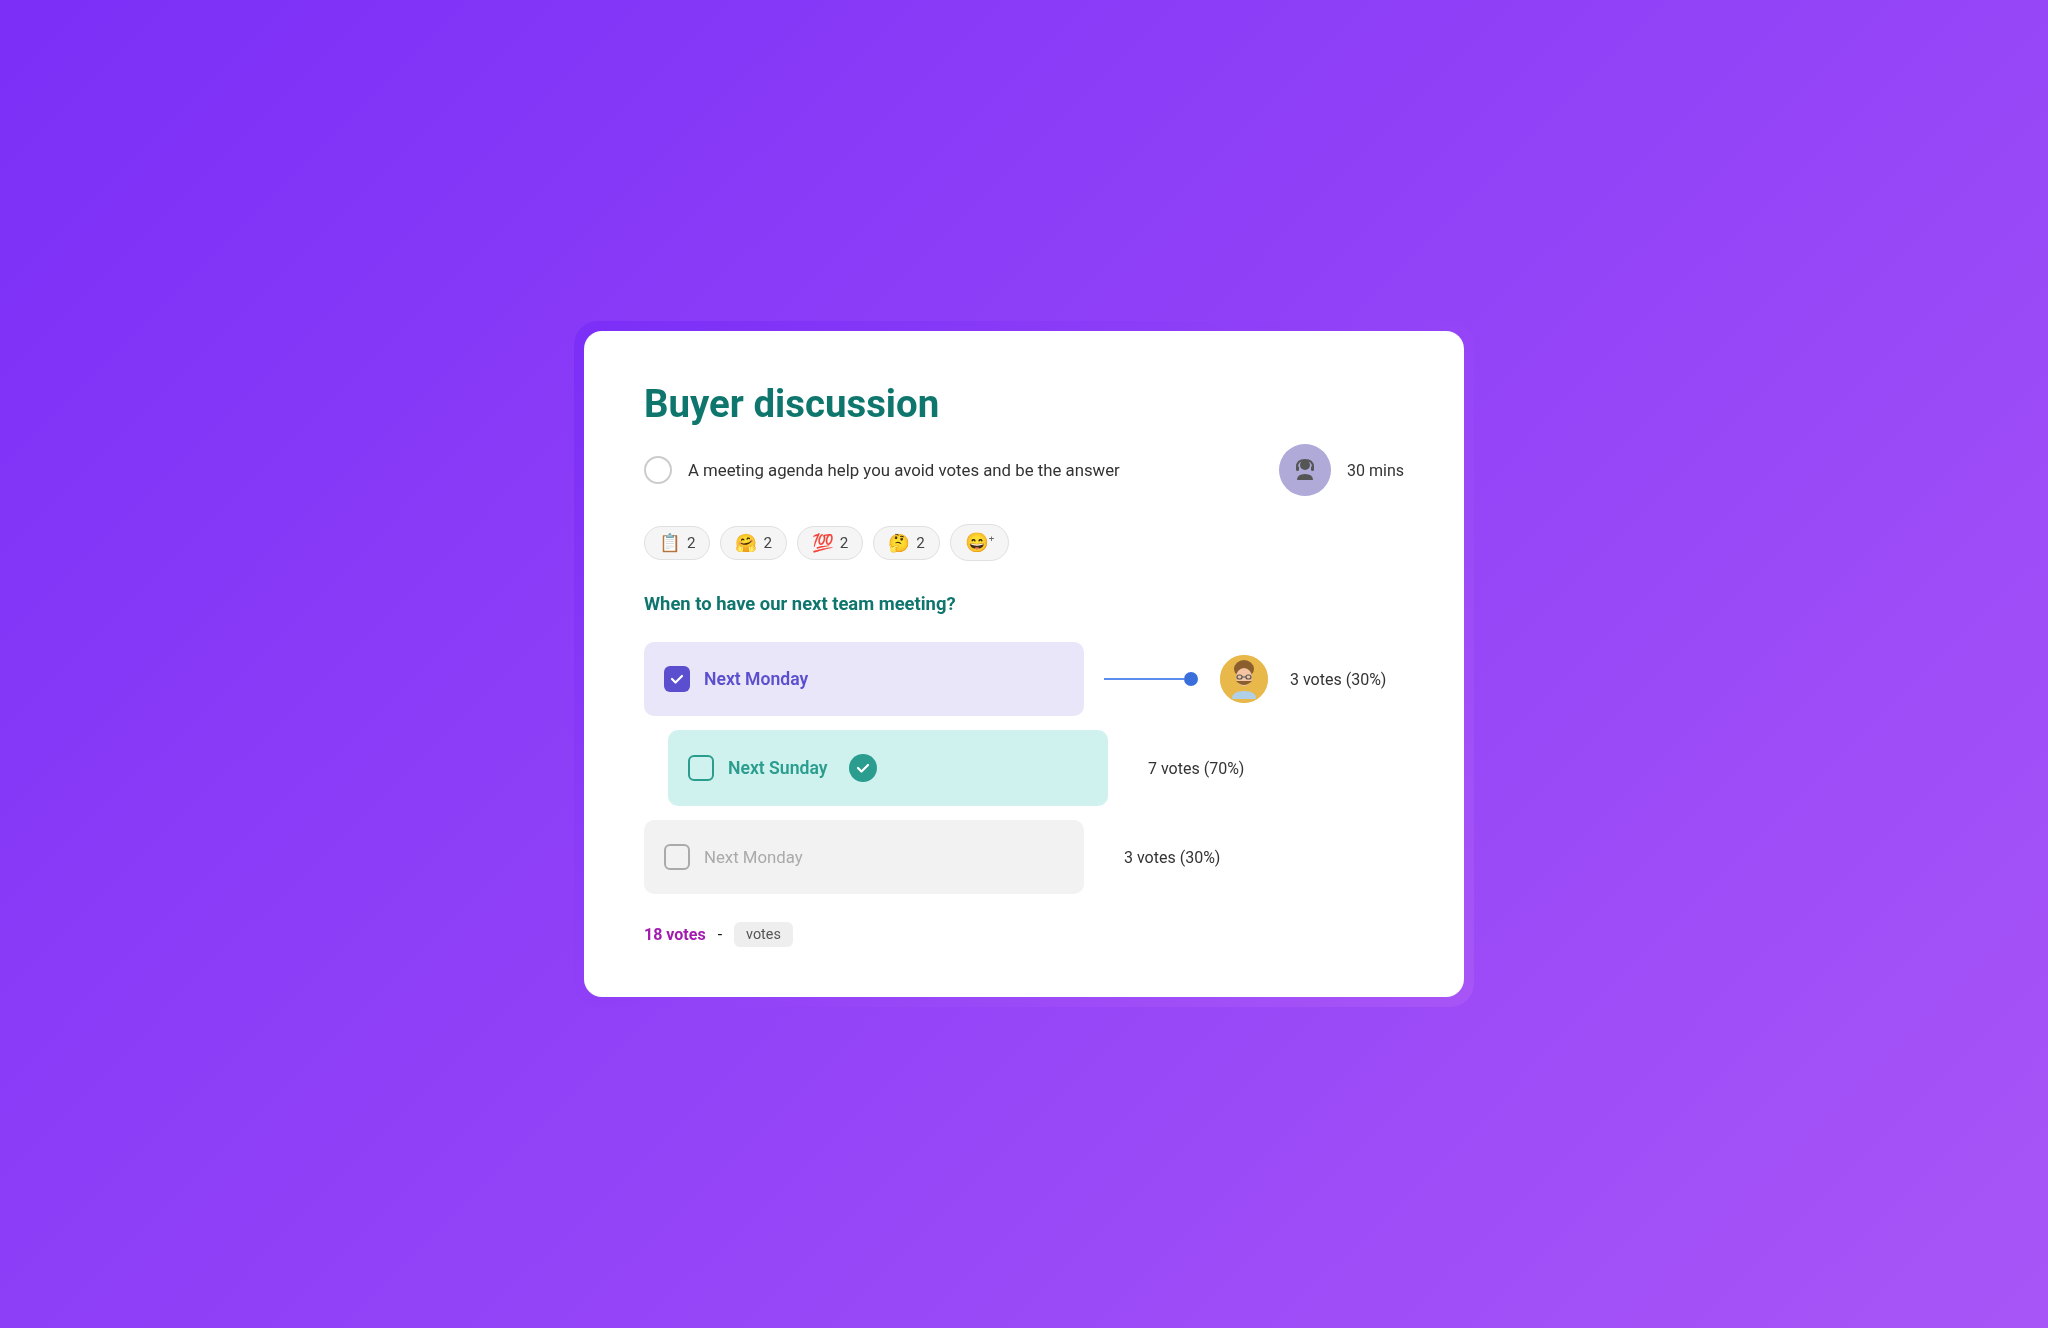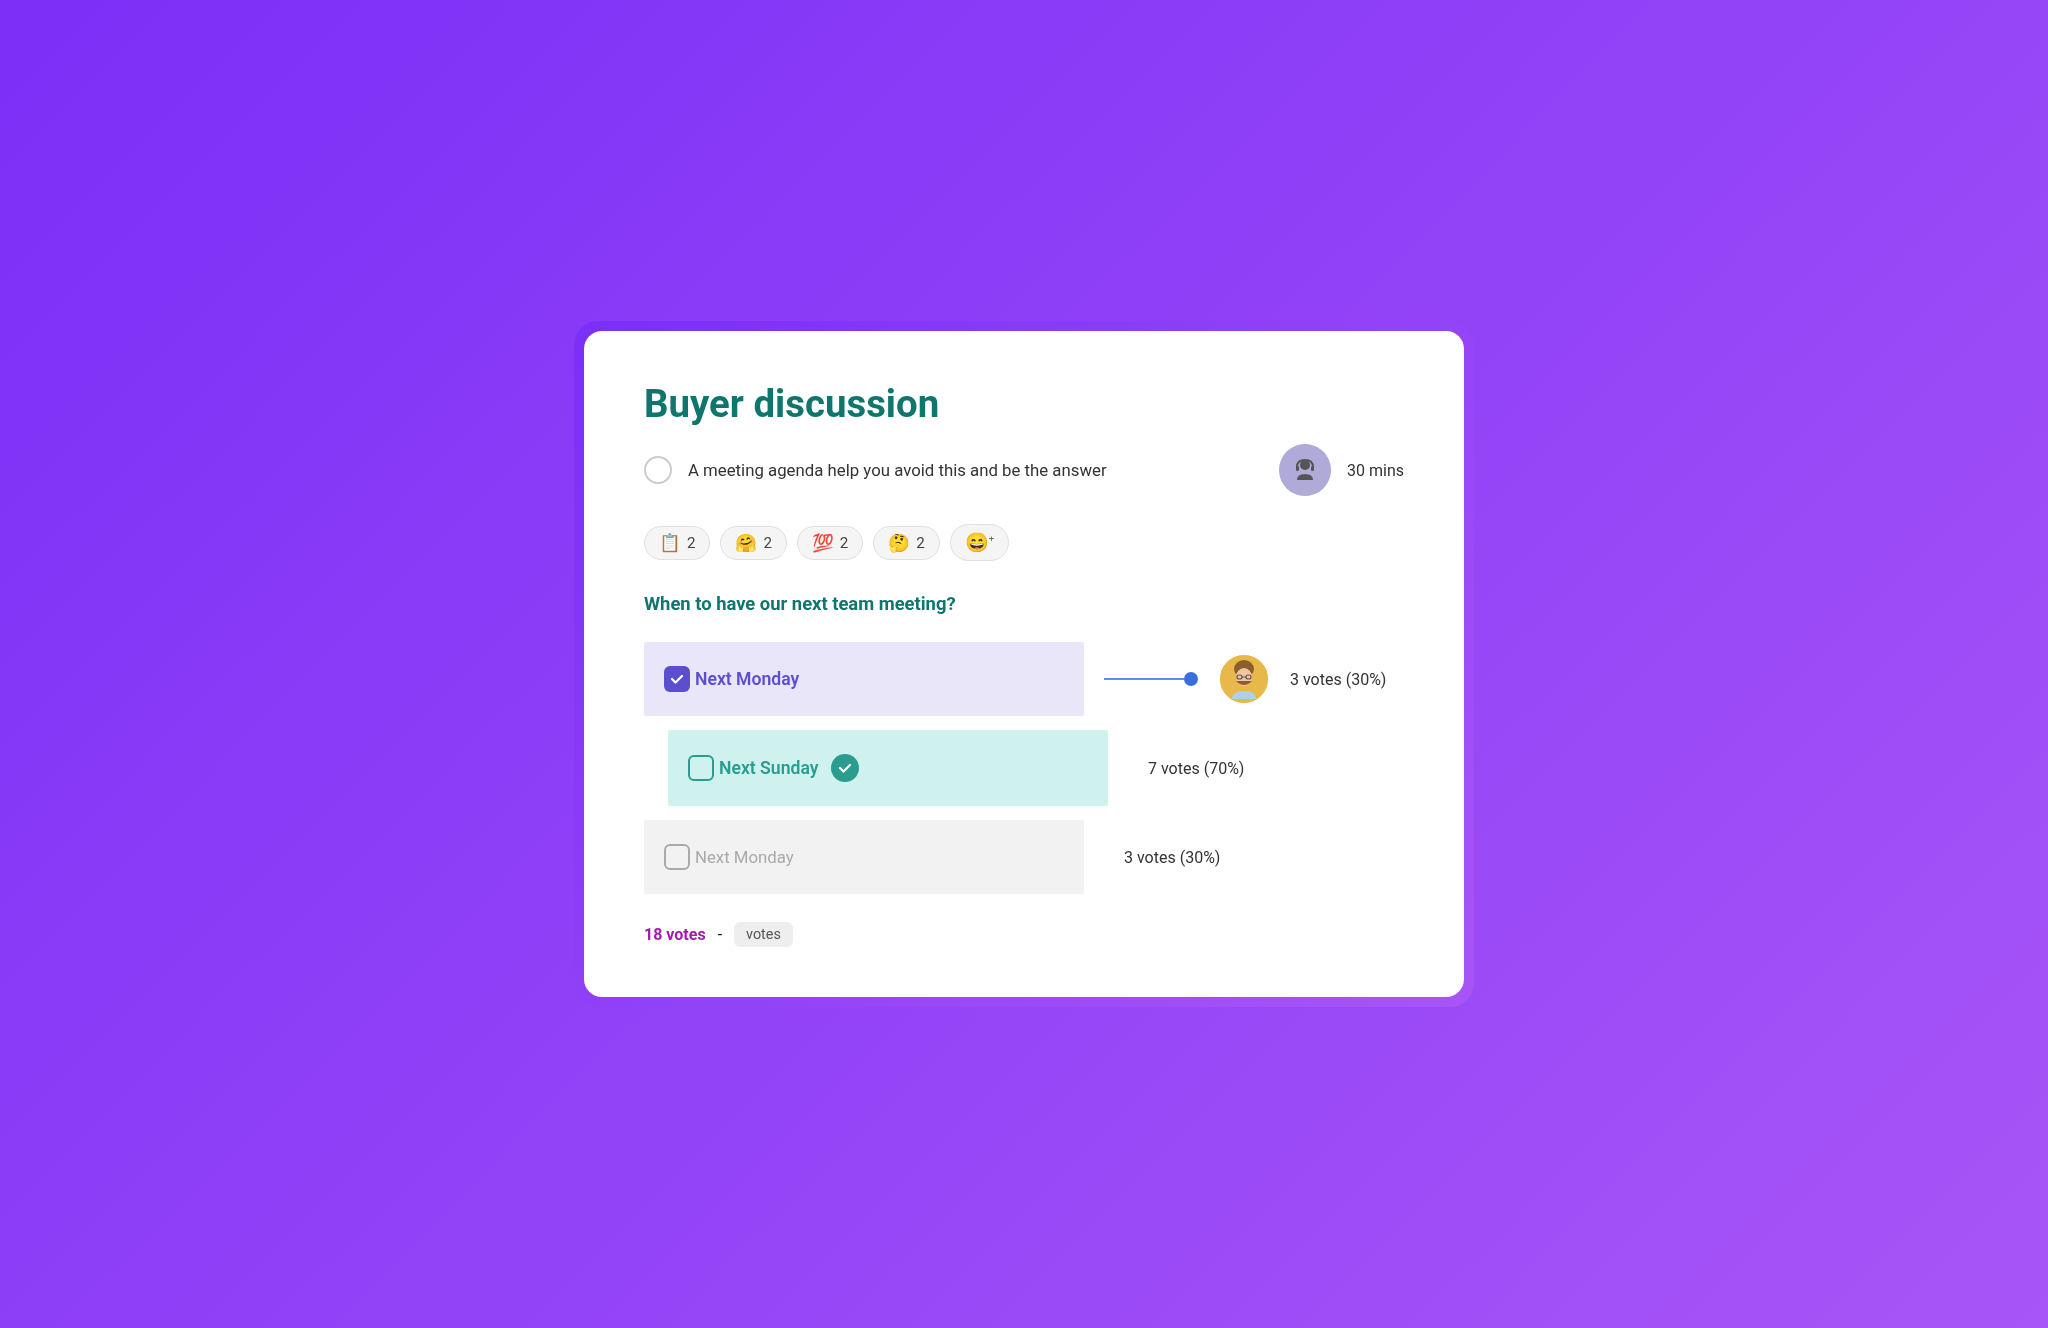--- a/index.html
+++ b/index.html
@@ -141,22 +141,22 @@
 
     .poll-option-row {
       display: flex;
       align-items: center;
       gap: 20px;
     }
 
     .poll-option {
       display: flex;
       align-items: center;
-      gap: 5px;
-      border-radius: 2px;
+      gap: 14px;
+      border-radius: 10px;
       padding: 24px 20px;
       width: 440px;
       flex-shrink: 0;
     }
 
     .poll-option.selected-blue {
       background: #e8e6f8;
     }
 
     .poll-option.selected-teal {
@@ -295,21 +295,21 @@
 </head>
 <body>
 
 <div class="outer-border">
   <div class="card">
 
     <h1 class="page-title">Buyer discussion</h1>
 
     <div class="meeting-row">
       <div class="radio-circle"></div>
-      <span class="meeting-text">A meeting agenda help you avoid this and be the answer</span>
+      <span class="meeting-text">A meeting agenda help you avoid votes and be the answer</span>
       <div class="avatar-headset">
         <div class="avatar-headset-inner">
 
           <svg width="36" height="36" viewBox="0 0 36 36" fill="none" xmlns="http://www.w3.org/2000/svg">
             <circle cx="18" cy="18" r="18" fill="#b0aad8"></circle>
 
             <circle cx="18" cy="13" r="5" fill="#555"></circle>
 
             <path d="M10 15 Q10 8 18 8 Q26 8 26 15" stroke="#555" stroke-width="2" fill="none"></path>
 

